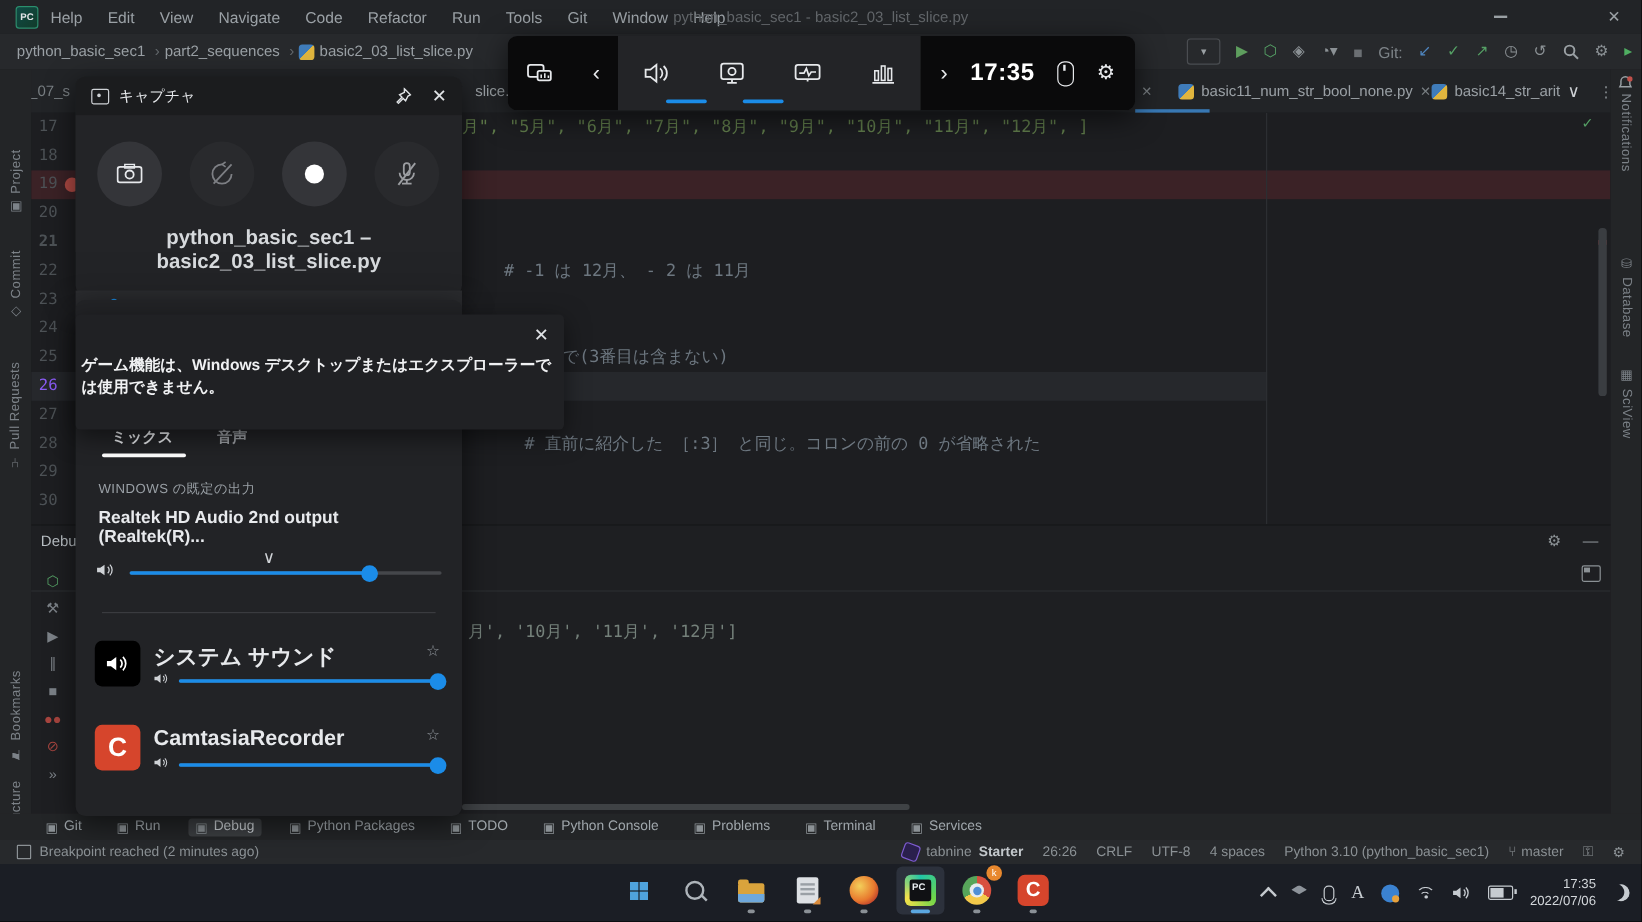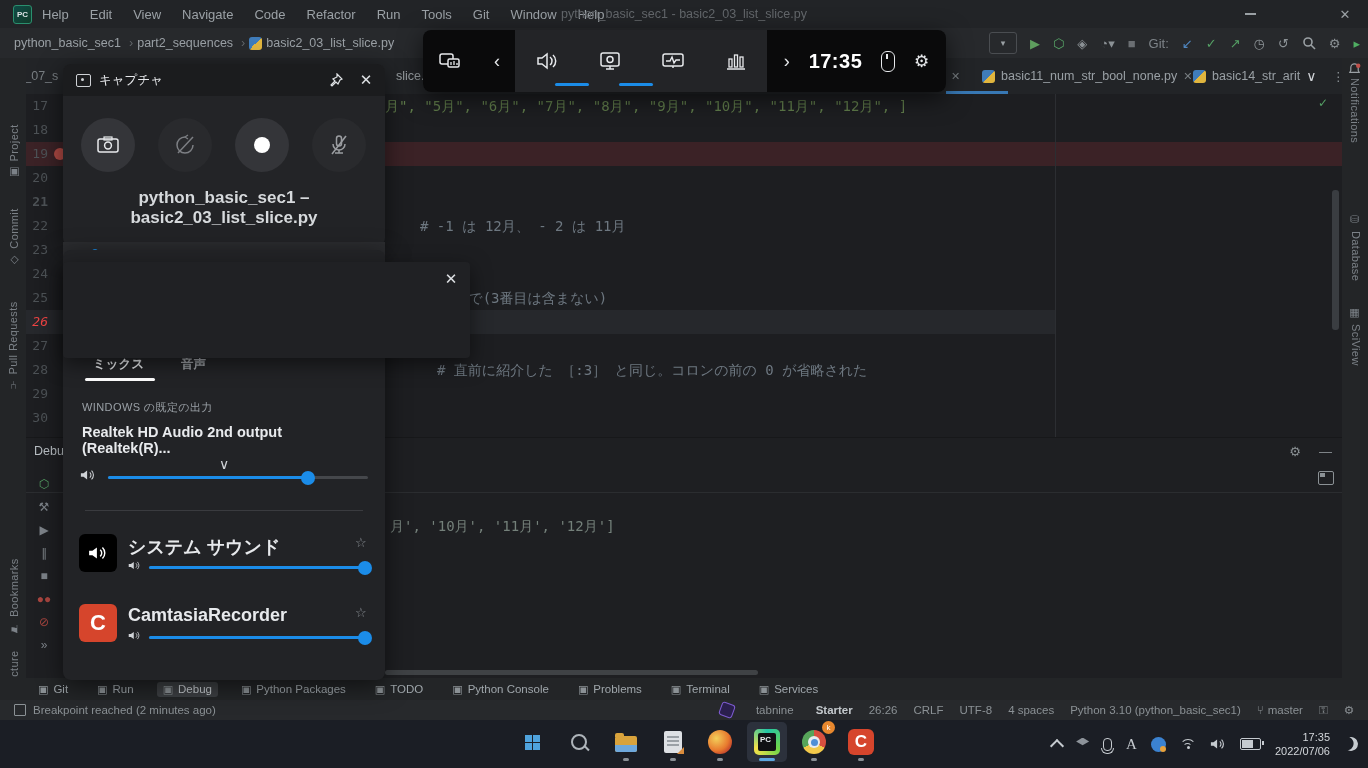--- a/index.html
+++ b/index.html
@@ -46,21 +46,21 @@
   #leftstripe{left:0;top:58px;width:26px;height:662px;}
   #rightstripe{left:1342px;top:58px;width:26px;height:662px;}
   .vlabel{position:absolute;writing-mode:vertical-rl;font-size:11px;letter-spacing:.4px;color:#7c8288;display:flex;align-items:center;gap:5px;}
   .vflip{transform:rotate(180deg);}
   .sicon{font-size:11px;color:#7c8288;}
 
   
   #editor{left:26px;top:94px;width:1316px;height:343px;background:#1d1e21;overflow:hidden;}
   .lnum{position:absolute;left:0;width:22px;height:24px;line-height:24px;text-align:right;
     color:#4d5256;font-family:"DejaVu Sans Mono",monospace;font-size:13px;}
-  .lnum.cur{color:#ef4444;font-style:italic;}
+  .lnum.cur{color:#8b5cf6;}
   .codeline{position:absolute;height:24px;line-height:24px;font-family:"DejaVu Sans Mono",monospace;font-size:14px;white-space:pre;}
   .codeline.comment{color:#6d7780;}
   .codeline.string{color:#5f7b4a;}
   #bp-row{position:absolute;left:0;width:1316px;height:24px;background:#3b2226;}
   #bp-dot{position:absolute;left:28px;width:12px;height:12px;border-radius:50%;background:#b04a44;}
   #cur-row{position:absolute;left:0;width:1030px;height:24px;background:#26282c;}
   #guide{position:absolute;left:1029px;top:0;width:1px;height:343px;background:#2c2e32;}
   #edscroll{position:absolute;left:1306px;top:0;width:7px;height:343px;}
   #edscroll .mark{position:absolute;left:0;width:7px;height:4px;background:#8c3a38;top:106px;}
   #edscroll .thumb{position:absolute;left:0;width:7px;top:96px;height:140px;background:#3a3d41;border-radius:3px;}
@@ -427,21 +427,21 @@
       </span>
 
   </div>
 
   <div id="statusbar" class="abs">
     <span id="status-left">
       <span class="sq-ic"></span>
       <span>Breakpoint reached (2 minutes ago)</span>
     </span>
     <span id="status-right">
-      <span style="display:flex;align-items:center;gap:22px;">
+      <span style="display:flex;align-items:center;gap:6px;">
         <span class="tabnine-hex"></span>
         <span>tabnine</span>
         <span class="strong">Starter</span>
       </span>
       <span>26:26</span>
       <span>CRLF</span>
       <span>UTF-8</span>
       <span>4 spaces</span>
       <span>Python 3.10 (python_basic_sec1)</span>
       <span style="display:flex;align-items:center;gap:4px;">
@@ -674,15 +674,16 @@
     </span>
     <div class="slider" style="left:86px;top:386px;width:216px;">
       <div class="fill" style="width: 100%;">
           <div class="knob"></div>
         </div>
     </div>
   </div>
 
   <div id="gb-toast" class="abs">
     <span id="toast-x">✕</span>
+    <div id="toast-msg">ゲーム機能は、Windows デスクトップまたはエクスプローラーでは使用できません。</div>
   </div>
 
 </div>
 
 </body></html>

